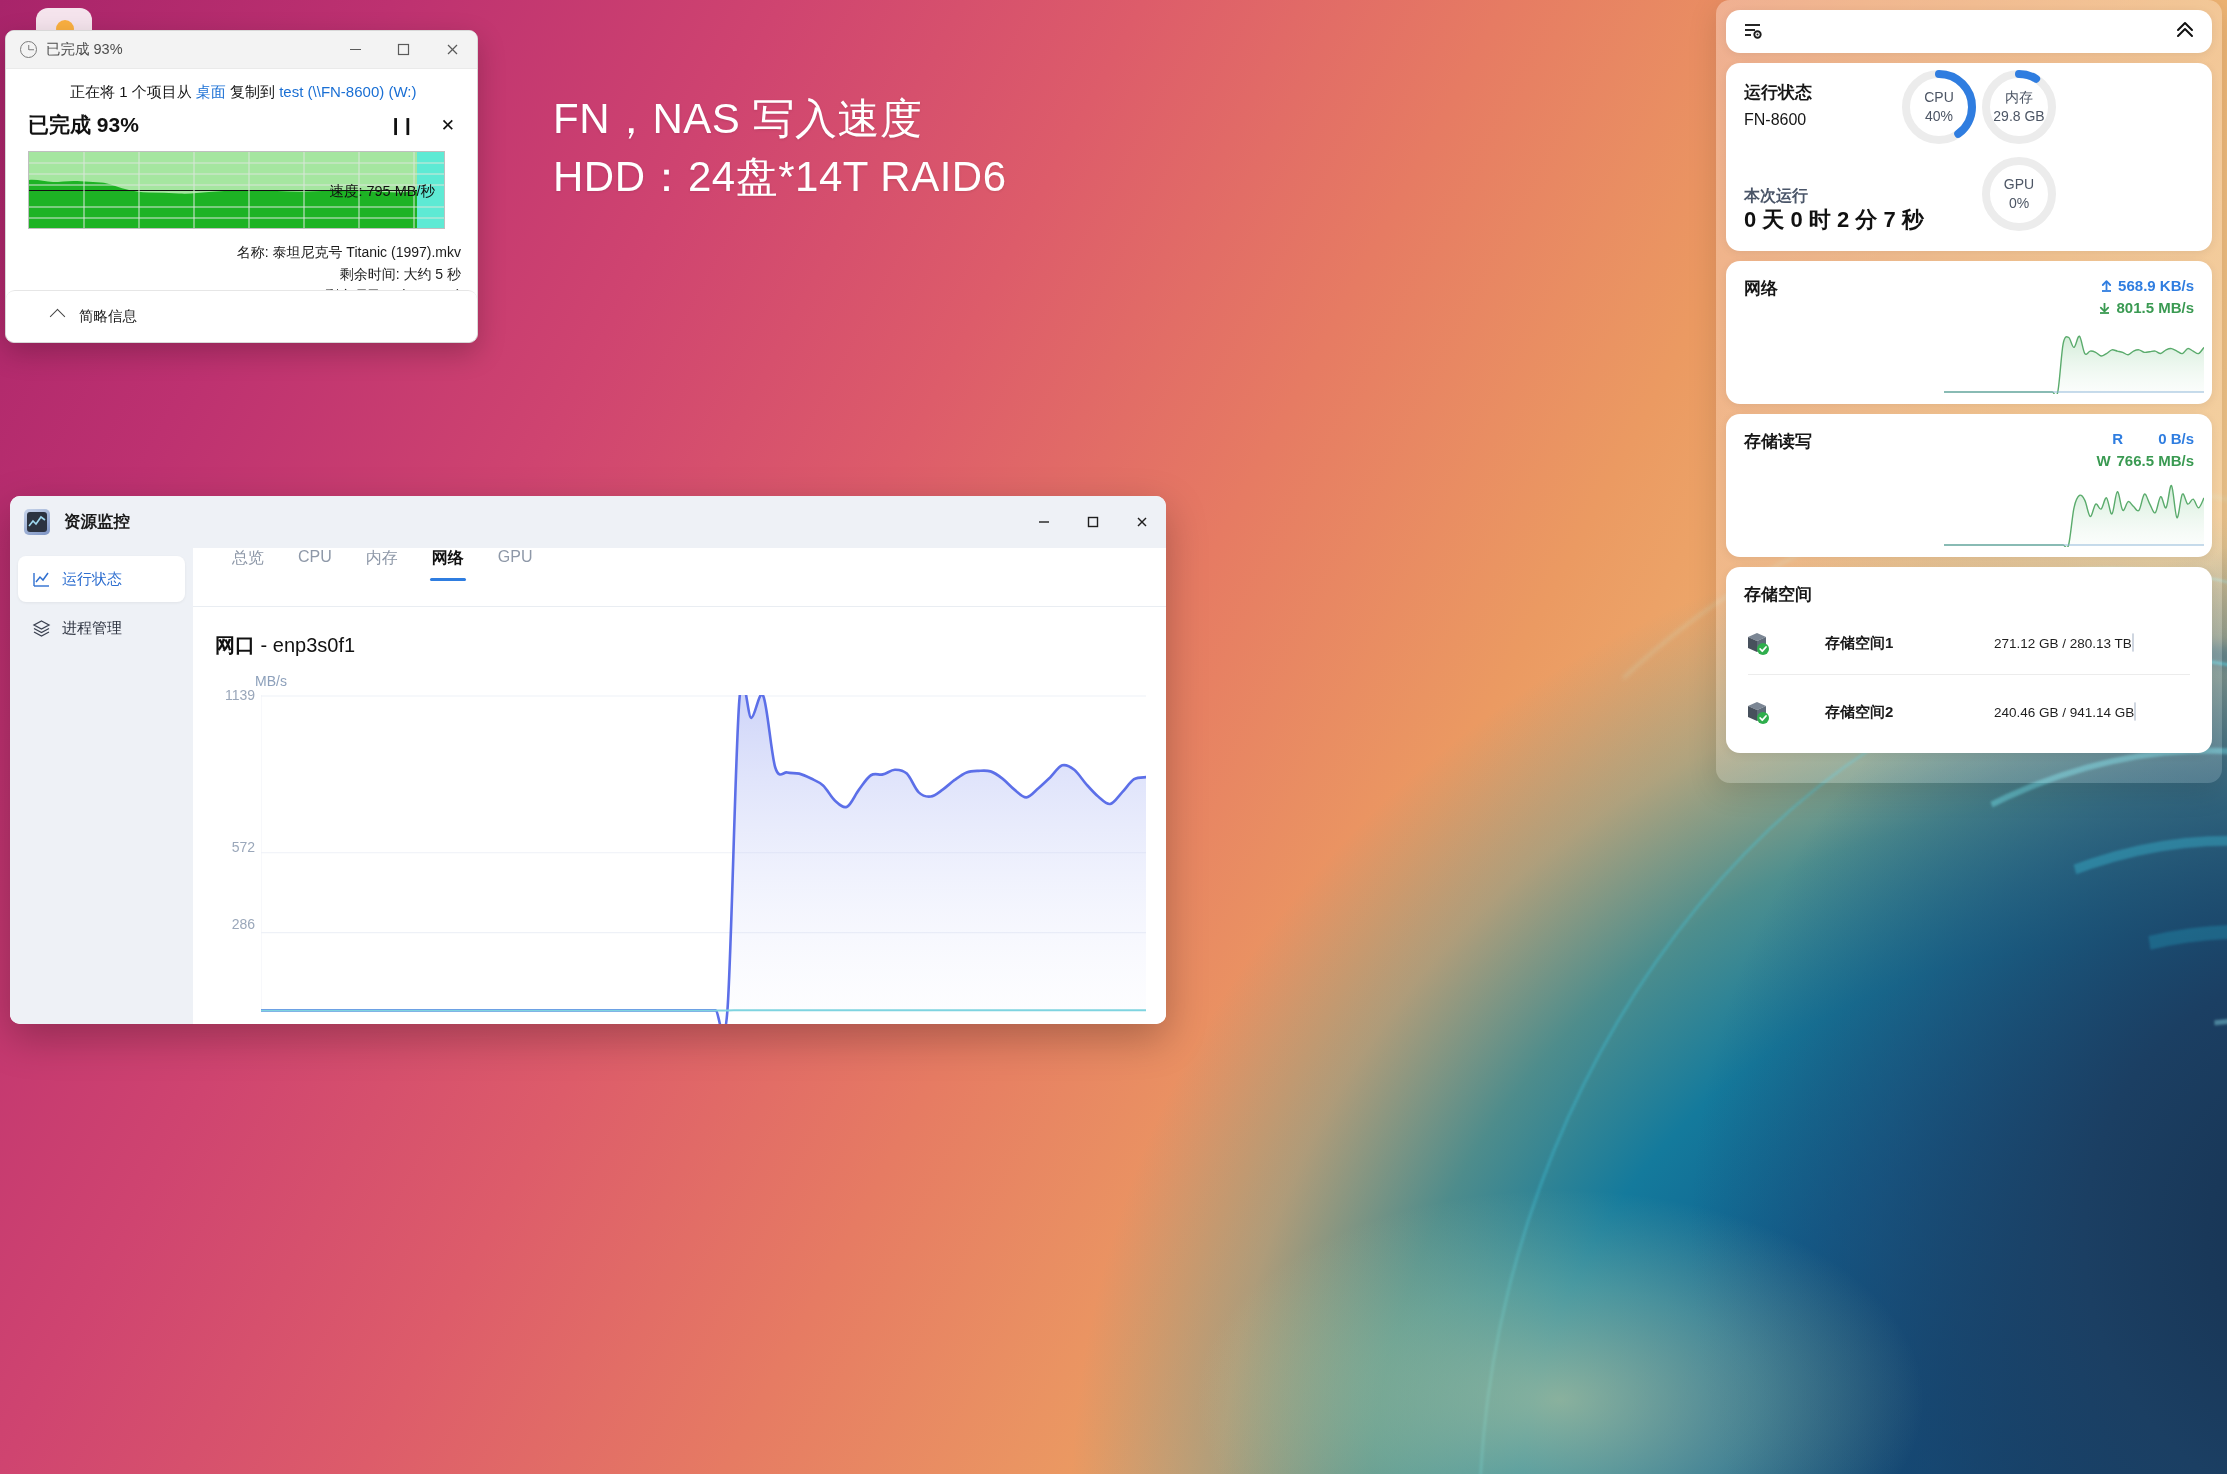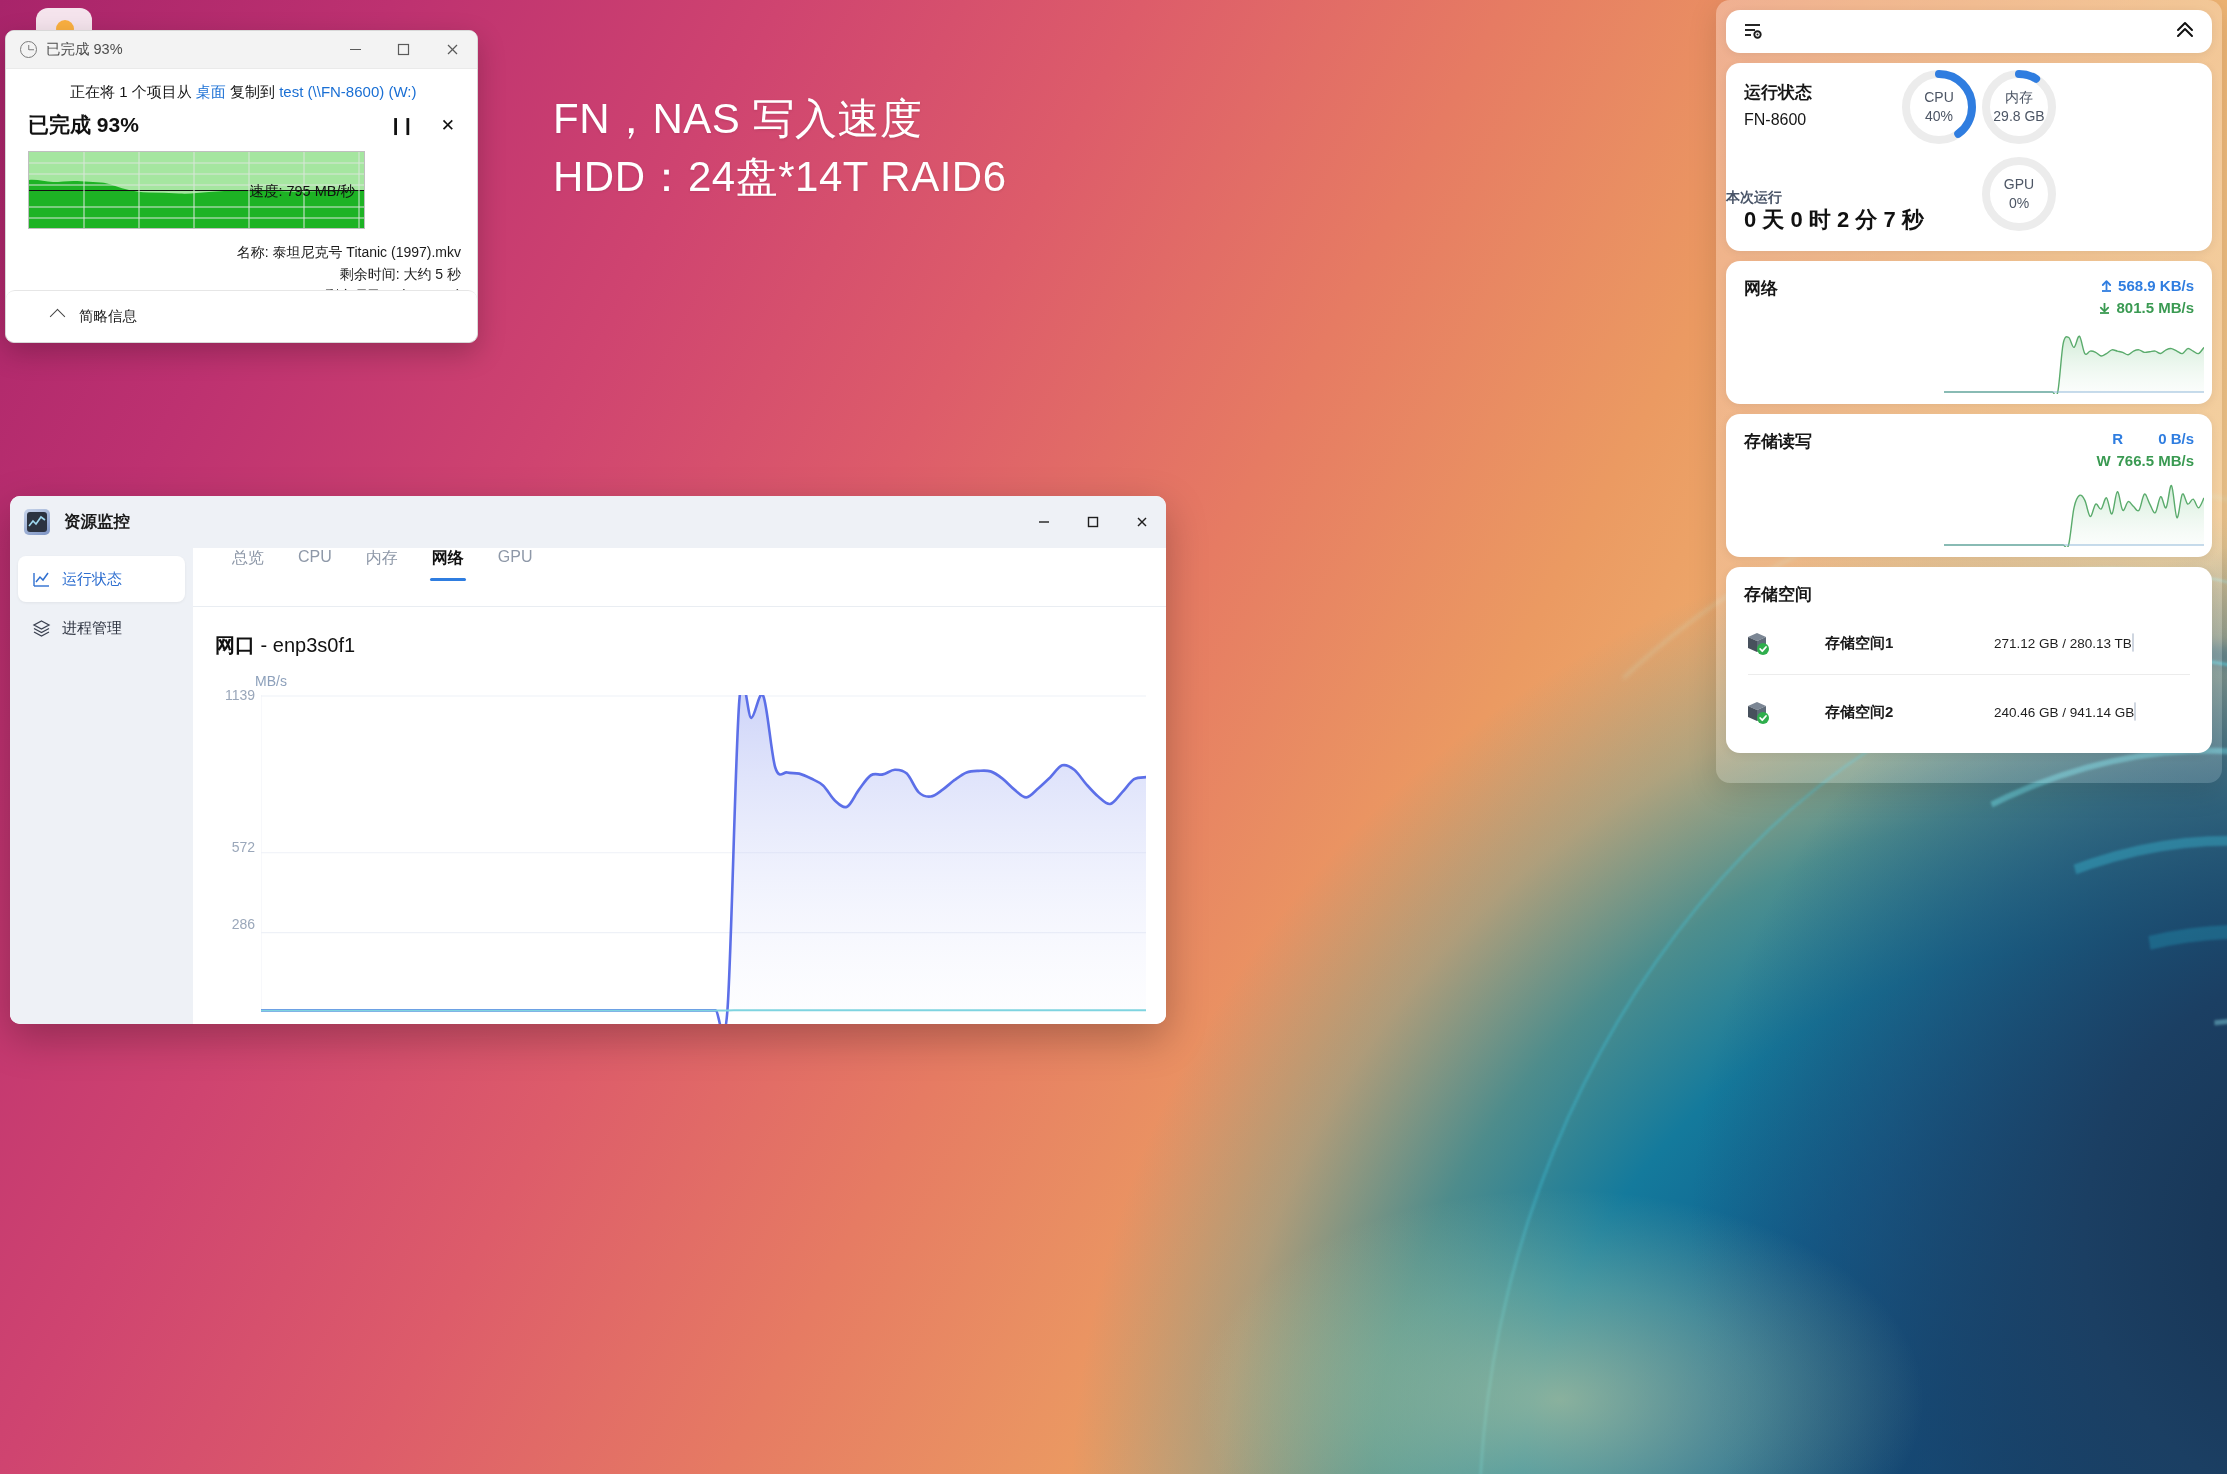--- a/index.html
+++ b/index.html
@@ -109,21 +109,21 @@
   .cd-winbtn.close { width: 50px; }
   #cd-body { padding: 14px 16px 0 22px; }
   #cd-line1 { font-size: 15px; color: #161616; margin-left: 42px; }
   #cd-line1 .lnk { color: #1a6fd4; }
   #cd-row2 { display:flex; align-items:center; margin-top: 9px; }
   #cd-pct { font-size: 21px; font-weight: 600; color:#111; }
   #cd-actions { margin-left:auto; display:flex; gap: 28px; padding-right: 6px; }
   .cd-act { font-size: 17px; color:#111; line-height:1; }
   .cd-act.pause { letter-spacing: -2px; font-weight: 700; }
   #cd-graph {
-    margin-top: 12px; width: 337px; height: 78px; border:1px solid #bfbfbf;
+    margin-top: 12px; width: 417px; height: 78px; border:1px solid #bfbfbf;
     background: #5eead4; position: relative; overflow:hidden;
   }
   #cd-graph .fillarea { position:absolute; left:0; top:0; bottom:0; width:93%; }
   #cd-graph svg { display:block; }
   #cd-speed {
     position:absolute; right: 9px; top: 30px; font-size: 14.5px; color:#111;
   }
   #cd-meta { margin-top: 13px; font-size: 14px; color:#1c1c1c; line-height: 1.55; text-align: right; }
   #cd-footer {
     position:absolute; left:0; right:0; bottom:0; height: 52px;
@@ -193,21 +193,21 @@
   }
   .wcard {
     background:#fff; border-radius: 14px; margin-bottom: 10px;
     box-shadow: 0 2px 10px rgba(0,0,0,0.07);
   }
   #w-header { height: 43px; display:flex; align-items:center; padding: 0 16px; }
   #w-header .spacer { flex:1; }
   #w-status { height: 188px; padding: 18px 18px 0 18px; position:relative; }
   #w-status .title { font-size: 17px; font-weight: 700; color:#161616; }
   #w-status .host { font-size: 16px; color:#161616; margin-top: 7px; }
-  #w-status .uplbl { position:absolute; left:0; bottom: 44px; font-size: 14px; font-weight:700; color:#4a5568; }
+  #w-status .uplbl { position:absolute; left:18px; bottom: 44px; font-size: 16px; font-weight:700; color:#4a5568; }
   #w-status .upval { position:absolute; left:18px; bottom: 16px; font-size: 22px; font-weight:700; color:#111; }
   .donut { position:absolute; border-radius:50%; display:flex; flex-direction:column;
            align-items:center; justify-content:center; }
   .donut .dl { font-size: 14px; color:#4d5665; line-height:1.35; }
   .donut .dv { font-size: 14px; color:#4d5665; line-height:1.35; }
 
   .wrow { display:flex; align-items:flex-start; padding: 16px 18px 0 18px; }
   .wrow .wtitle { font-size: 17px; font-weight: 700; color:#161616; }
   .wrow .wvals { margin-left:auto; text-align:right; }
   .wv { font-size: 15px; font-weight: 700; white-space: nowrap; }

